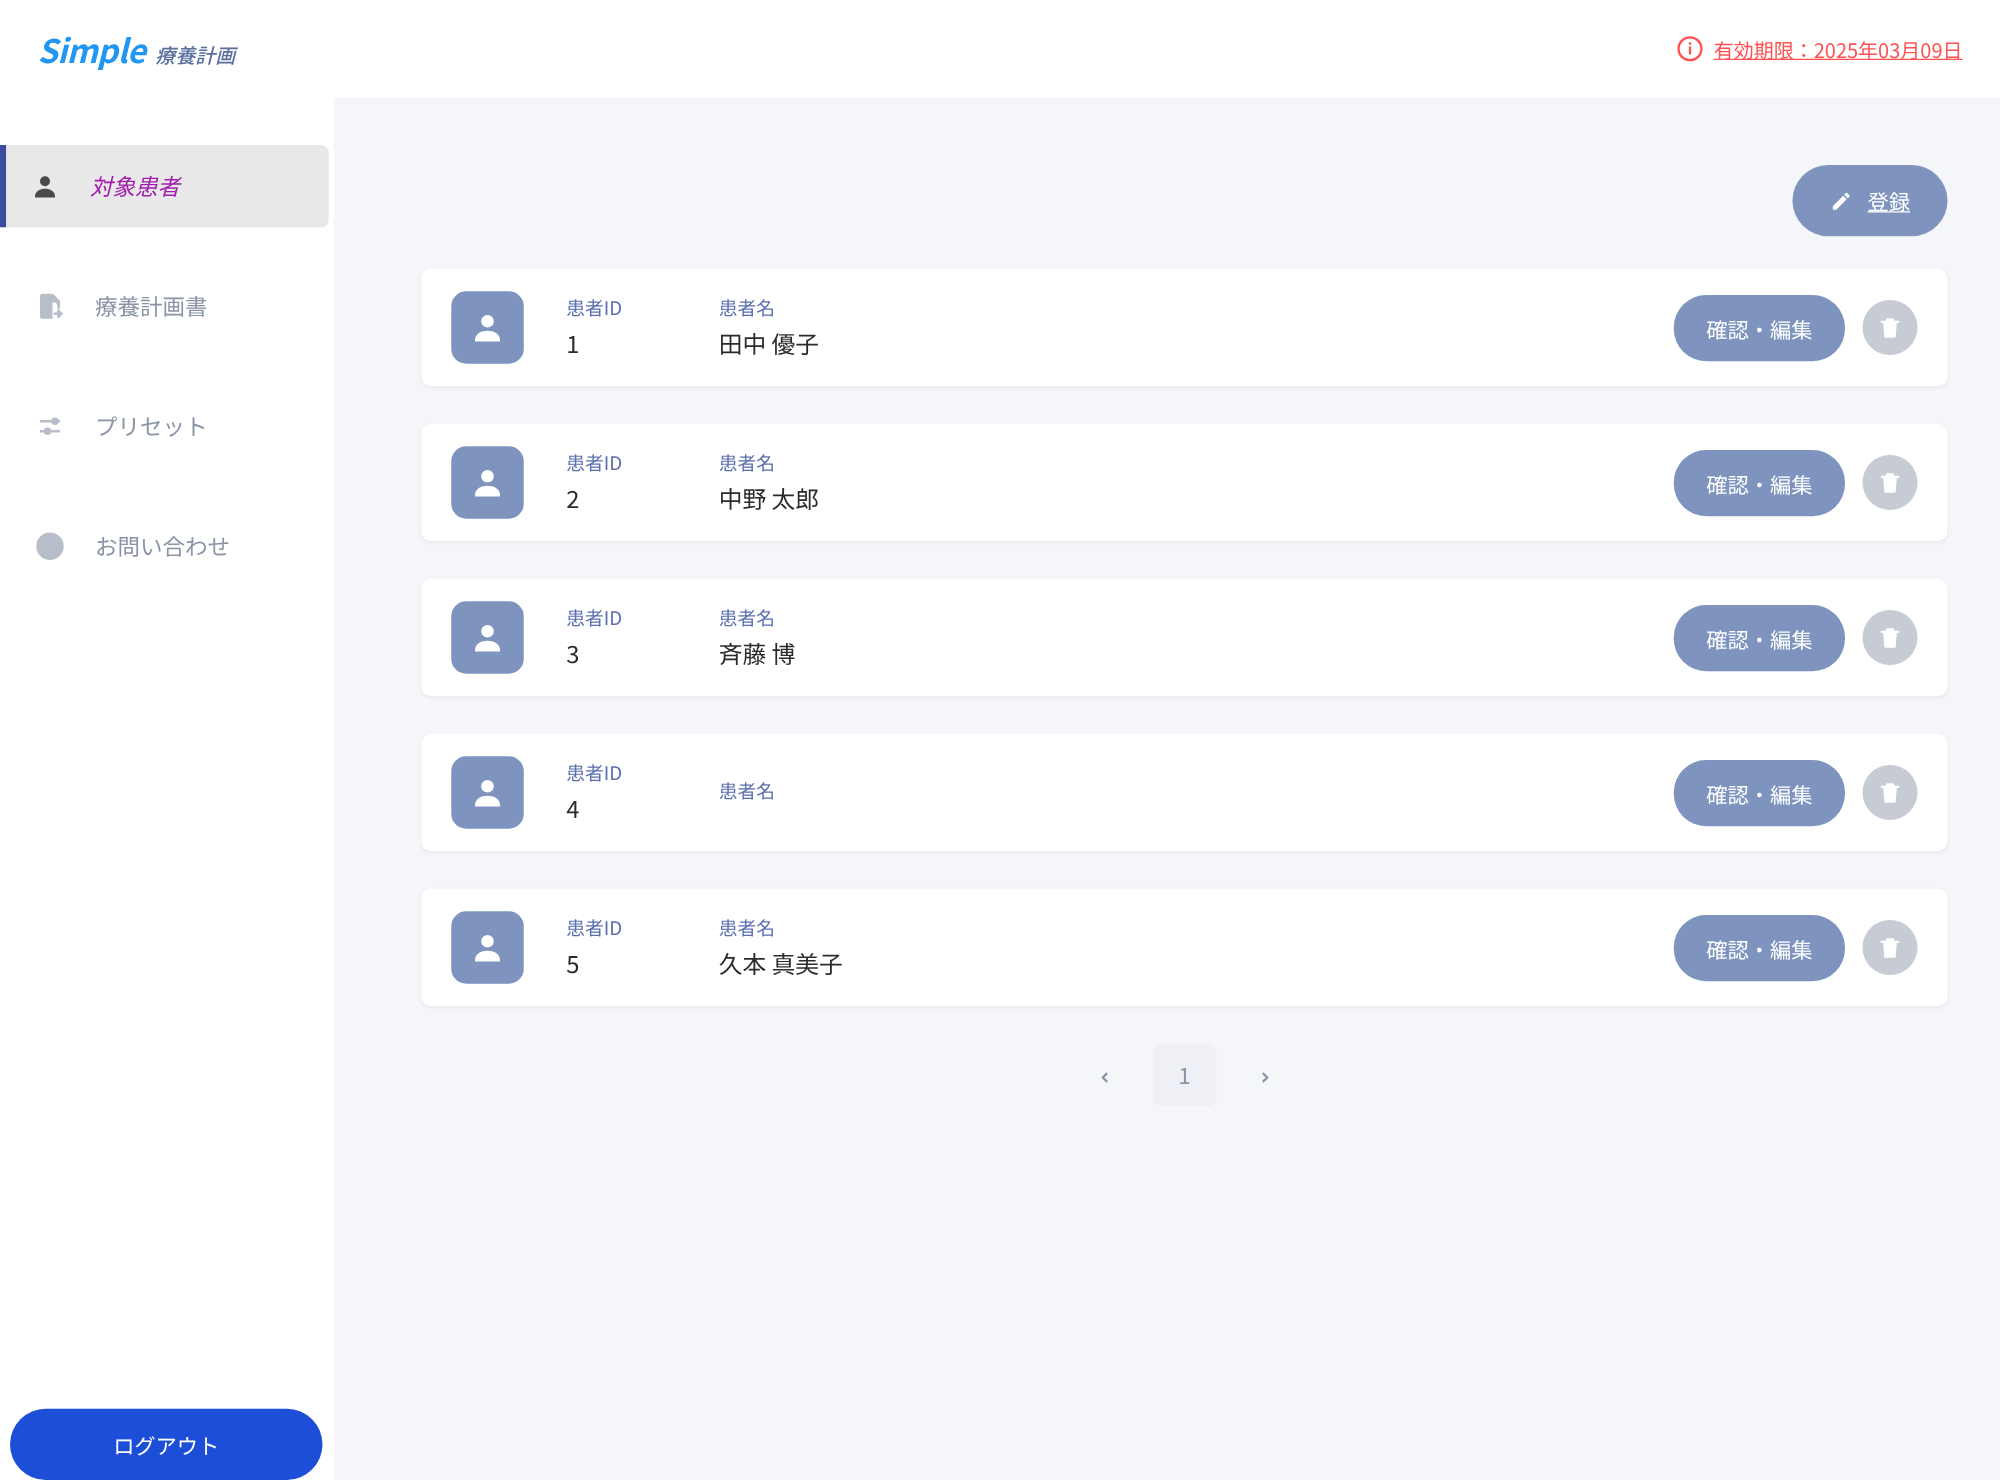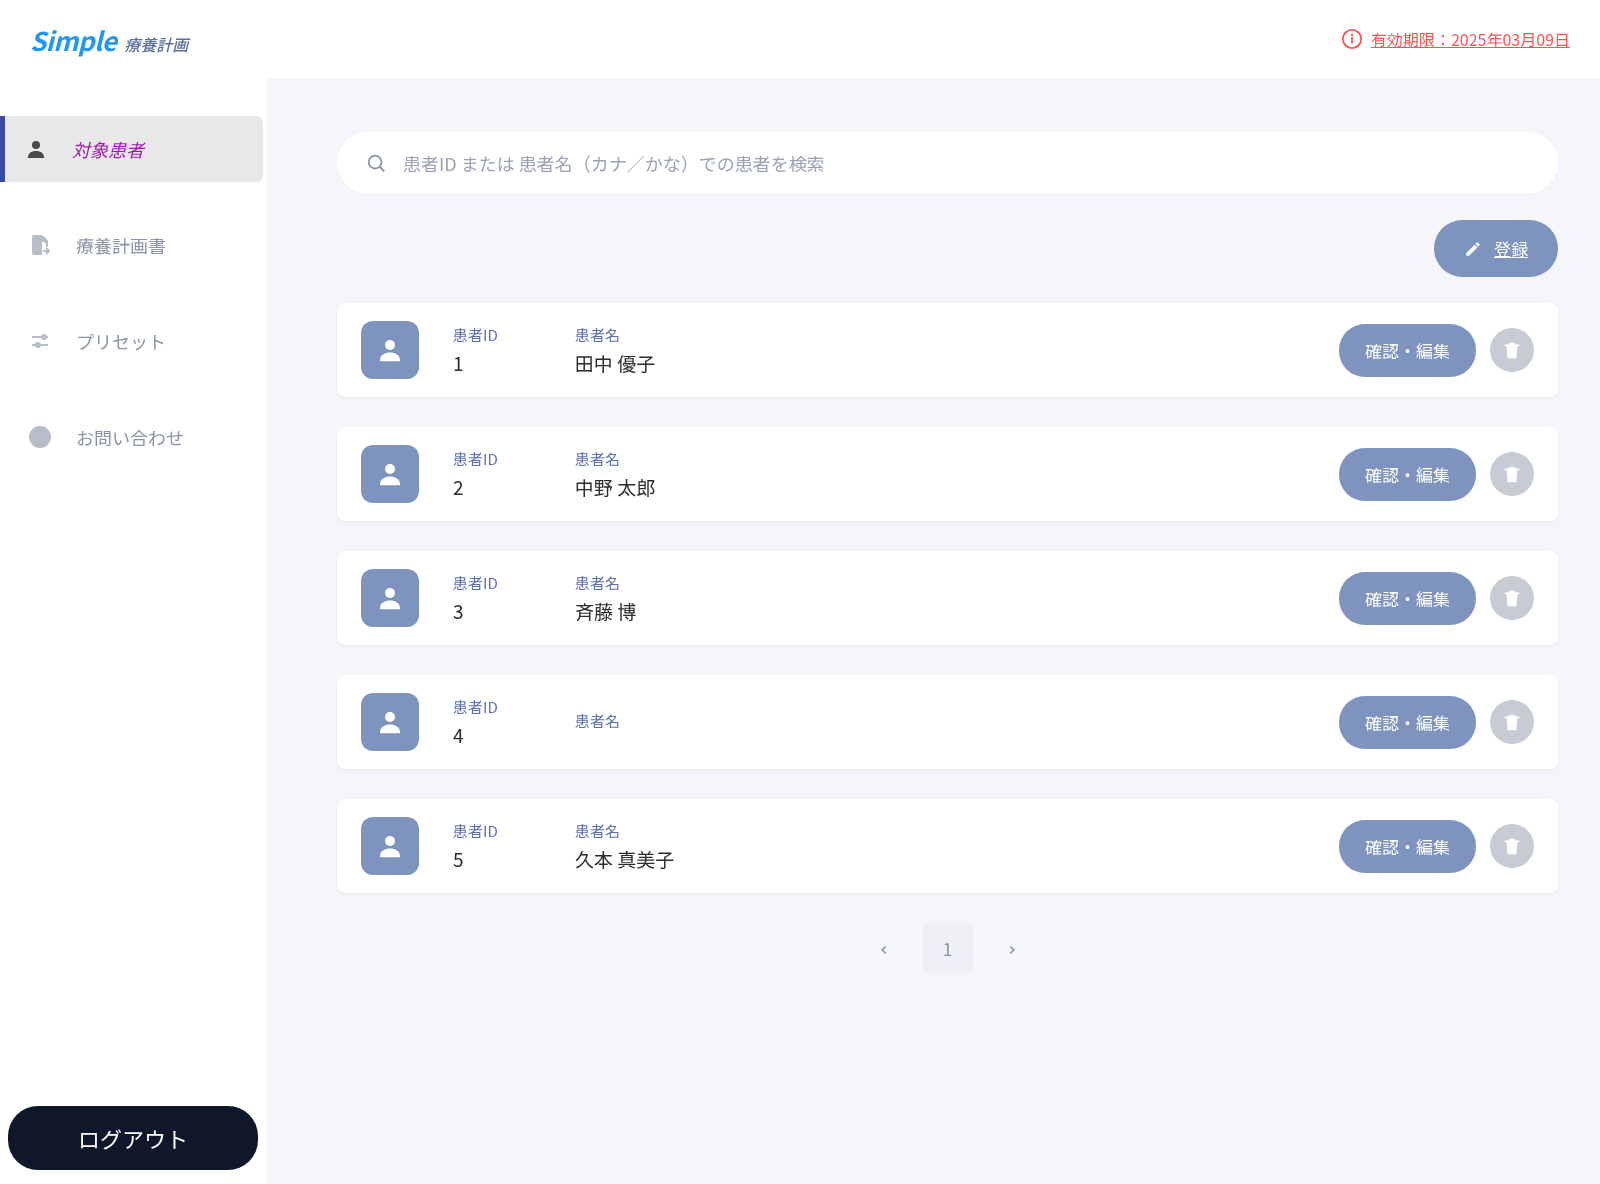--- a/index.html
+++ b/index.html
@@ -49,29 +49,29 @@
       border-radius: 0 6px 6px 0;
       margin-right: 4px;
       font-style: italic;
     }
     .sidebar-item svg { width: 24px; height: 24px; flex-shrink: 0; }
     .sidebar-item:not(.active) svg { fill: #b8bec9; stroke: #b8bec9; }
     .sidebar-item.active svg { fill: #4a4a4a; }
 
     .logout-btn {
       position: absolute;
-      bottom: 14px;
+      bottom: 0;
       left: 8px;
       width: 250px;
       padding: 16px 0;
-      background: #0f172a;
+      background: #1d4ed8;
       color: #fff;
       border: none;
       border-radius: 30px;
-      font-size: 22px;
+      font-size: 17px;
       cursor: pointer;
     }
 
     .main { flex: 1; padding: 54px 42px 24px 70px; overflow-y: auto; }
 
     .search-box {
       background: #fff;
       border-radius: 40px;
       padding: 18px 28px;
       display: flex;
@@ -184,27 +184,20 @@
             <line x1="12" y1="11" x2="12" y2="17"></line>
             <circle cx="12" cy="7.5" r="1" fill="#b8bec9" stroke="none"></circle>
           </svg>
         <span>お問い合わせ</span>
       </div>
     </div>
     <button class="logout-btn">ログアウト</button>
   </nav>
 
   <main class="main">
-    <div class="search-box">
-      <svg viewBox="0 0 24 24" stroke-width="2">
-          <circle cx="11" cy="11" r="7"></circle>
-          <line x1="21" y1="21" x2="16" y2="16"></line>
-        </svg>
-      <input class="search-input" type="text" placeholder="患者ID または 患者名（カナ／かな）での患者を検索" style="">
-    </div>
 
     <div class="register-row">
       <button class="register-btn">
         <svg viewBox="0 0 24 24">
             <path d="M3 17.25V21h3.75L17.81 9.94l-3.75-3.75L3 17.25zM20.71 7.04a1 1 0 000-1.41l-2.34-2.34a1 1 0 00-1.41 0l-1.83 1.83 3.75 3.75 1.83-1.83z"></path>
           </svg>
         <span>登録</span>
       </button>
     </div>
 

